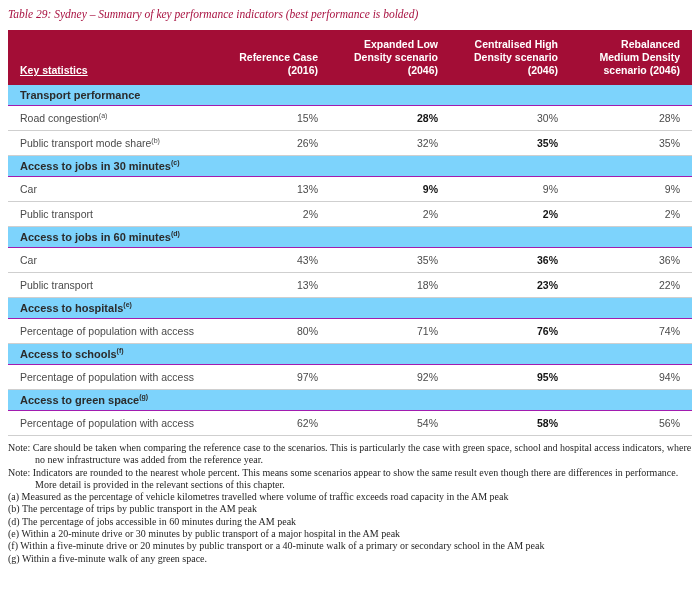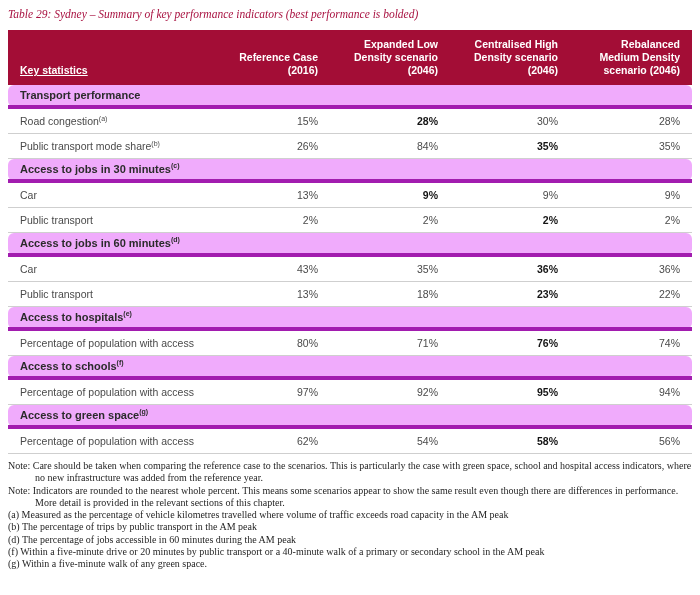--- a/index.html
+++ b/index.html
@@ -35,27 +35,26 @@
     font-size:10.5px;
     line-height:13px;
     font-weight:bold;
     vertical-align:bottom;
     padding:8px 12px 8px 12px;
     text-align:right;
     margin-top:15px;
   }
   thead th.first{text-align:left;text-decoration:underline;}
   tr.section td{
-    background:#f0abfc;
-    border-bottom:4px solid #a21caf;
+    background:#7dd3fc;
+    border-bottom:1px solid #a21caf;
     font-size:11px;
     font-weight:bold;
     color:#2B2B2B;
     padding:4px 12px 4px 12px;
-    border-radius:6px;
   }
   tr.data td{
     border-bottom:1px solid #CFCFCF;
     font-size:10.5px;
     color:#4A4A4A;
     padding:6px 12px 6px 12px;
   }
   tr.data td.lbl{text-align:left;}
   tr.data td.val{text-align:right;}
   tr.data td.val.best{font-weight:bold;color:#141414;}
@@ -102,21 +101,21 @@
         <tr class="data">
           <td class="lbl">Road congestion<sup>(a)</sup></td>
           <td class="val">15%</td>
           <td class="val best">28%</td>
           <td class="val">30%</td>
           <td class="val">28%</td>
         </tr>
         <tr class="data">
           <td class="lbl">Public transport mode share<sup>(b)</sup></td>
           <td class="val">26%</td>
-          <td class="val">84%</td>
+          <td class="val">32%</td>
           <td class="val best">35%</td>
           <td class="val">35%</td>
         </tr>
         <tr class="section">
           <td colspan="5">Access to jobs in 30 minutes<sup>(c)</sup></td>
         </tr>
         <tr class="data">
           <td class="lbl">Car</td>
           <td class="val">13%</td>
           <td class="val best">9%</td>
@@ -179,17 +178,18 @@
         </tr>
       </tbody>
   </table>
 
   <div class="notes">
       <div class="note hang">Note: Care should be taken when comparing the reference case to the scenarios. This is particularly the case with green space, school and hospital access indicators, where no new infrastructure was added from the reference year.</div>
       <div class="note hang">Note: Indicators are rounded to the nearest whole percent. This means some scenarios appear to show the same result even though there are differences in performance. More detail is provided in the relevant sections of this chapter.</div>
       <div class="note ref">(a) Measured as the percentage of vehicle kilometres travelled where volume of traffic exceeds road capacity in the AM peak</div>
       <div class="note ref">(b) The percentage of trips by public transport in the AM peak</div>
       <div class="note ref">(d) The percentage of jobs accessible in 60 minutes during the AM peak</div>
+      <div class="note ref">(e) Within a 20-minute drive or 30 minutes by public transport of a major hospital in the AM peak</div>
       <div class="note ref">(f) Within a five-minute drive or 20 minutes by public transport or a 40-minute walk of a primary or secondary school in the AM peak</div>
       <div class="note ref">(g) Within a five-minute walk of any green space.</div>
     </div>
 
 </div>
 
 </body></html>

